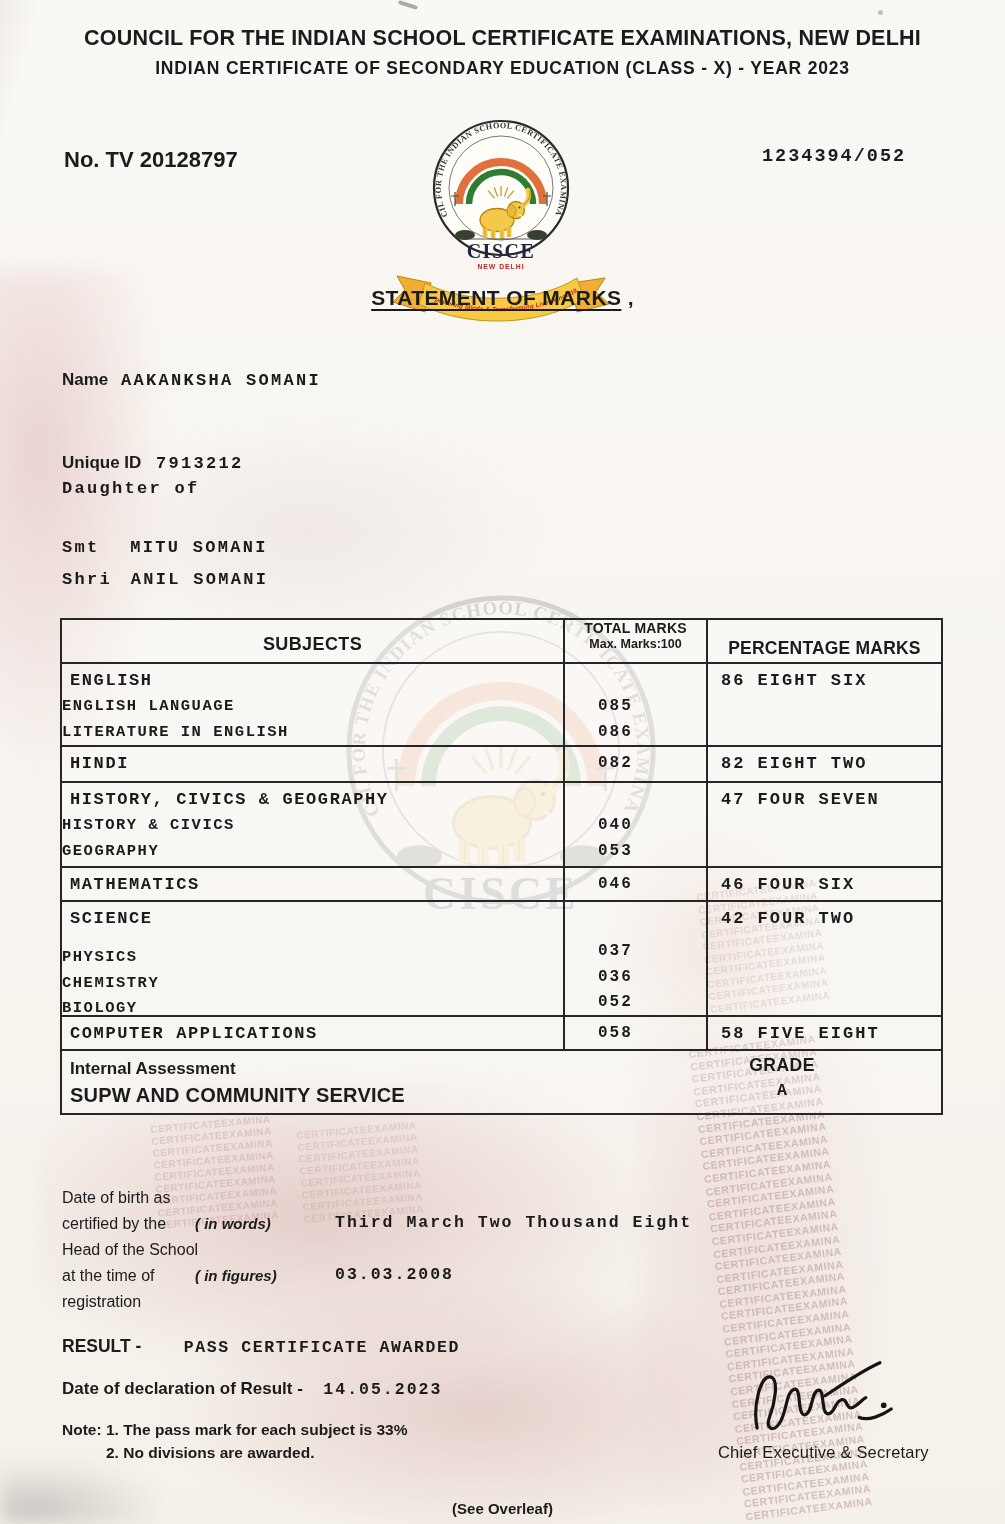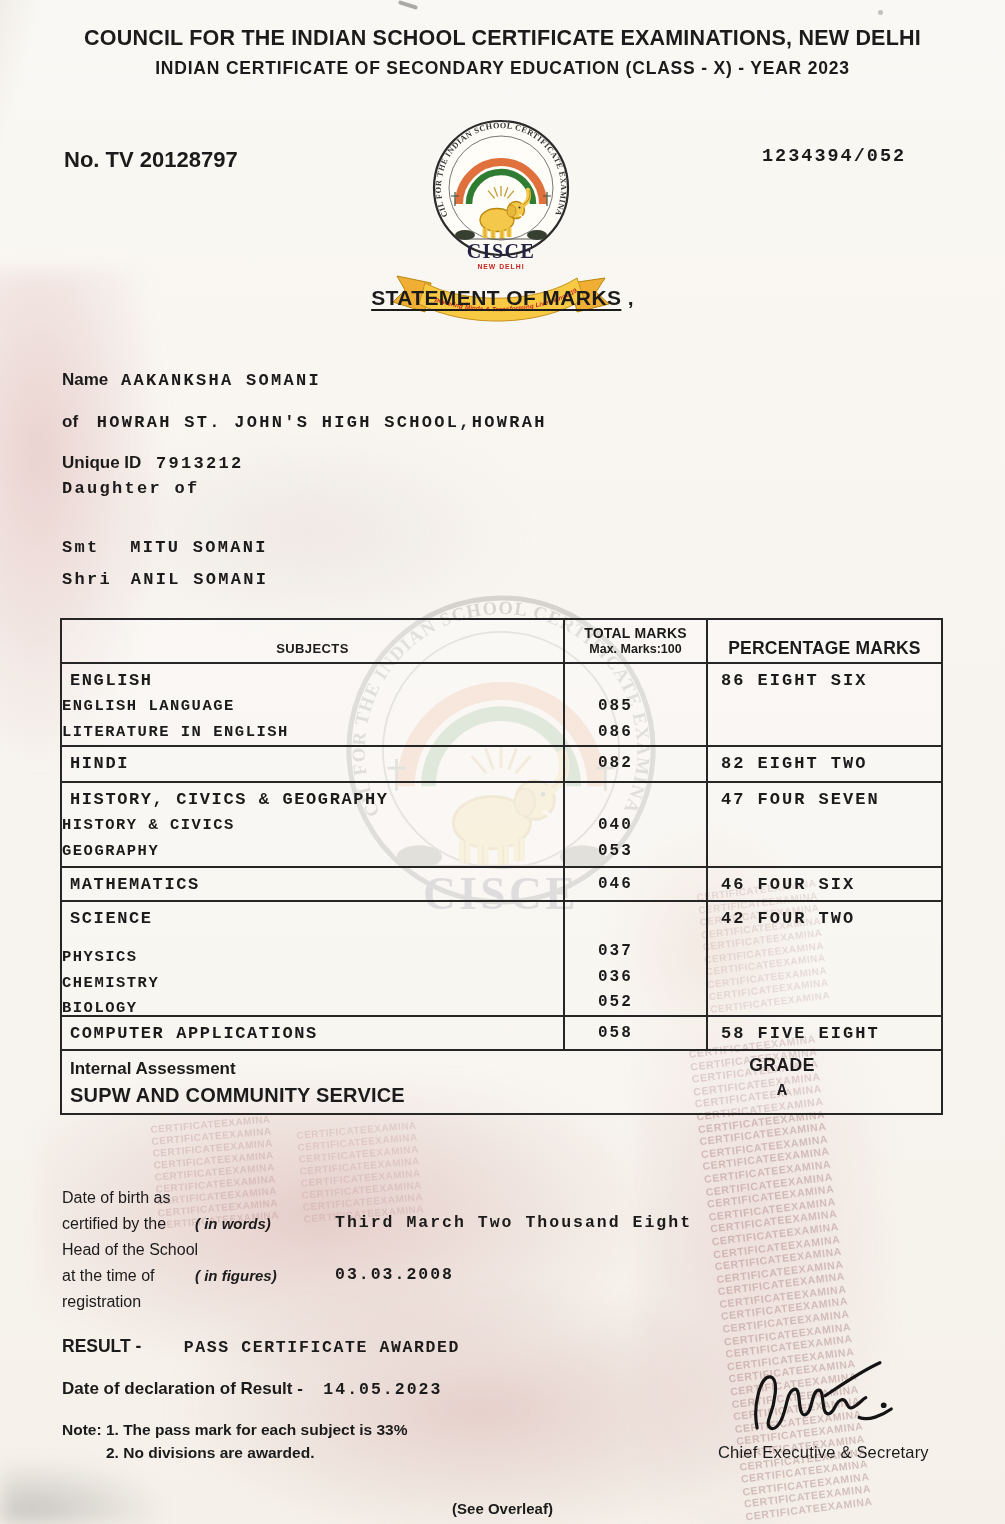--- a/index.html
+++ b/index.html
@@ -66,22 +66,22 @@
   
   .marks-table{left:60px; top:618px; width:883px; height:497px; border:2px solid #262626;
                box-sizing:border-box; background:rgba(255,255,255,0.25);}
   .t-row{display:flex; box-sizing:border-box; border-bottom:2px solid #262626; position:relative;}
   .t-row:last-child{border-bottom:none;}
   .cell{box-sizing:border-box; position:relative;}
   .c-sub{width:503px; border-right:2px solid #262626;}
   .c-marks{width:143px; border-right:2px solid #262626;}
   .c-pct{flex:1;}
   .t-header{height:44px; text-align:center;}
-  .t-header .c-sub{font-size:13px; font-weight:700; padding-top:21px; letter-spacing:0.4px;}
-  .th-main{font-size:14px; font-weight:700; padding-top:5px; letter-spacing:0.2px;}
+  .t-header .c-sub{font-size:18px; font-weight:700; padding-top:14px; letter-spacing:0.4px;}
+  .th-main{font-size:14px; font-weight:700; letter-spacing:0.2px;}
   .th-sub{font-size:12.5px; font-weight:700; margin-top:1px;}
   .t-header .c-pct{font-size:17.5px; font-weight:700; padding-top:18px; letter-spacing:0.2px;}
   .subj{font-size:17px; letter-spacing:1.6px; padding:4px 0 0 8px; line-height:26px;}
   .subsub{font-size:15.5px; letter-spacing:1.5px; line-height:25.5px;}
   .subs-gap{margin-top:13px;}
   .mark{font-size:16px; letter-spacing:2px; padding-left:33px; line-height:25.5px;}
   .mark-col{padding-top:4px;}
   .mark-gap{height:26px;}
   .mark-gap-lg{height:33px;}
   .pct{font-size:17px; letter-spacing:2px; padding:4px 0 0 13px; line-height:26px;}
@@ -257,24 +257,20 @@
 
   <div class="abs center b title-wrap">
     <span class="title-underline">STATEMENT OF MARKS</span>
     <span>,</span>
   </div>
 
   <div class="line" style="top:370px">
     <span class="lab sans">Name</span>
     <span class="mono val" style="margin-left:8px">AAKANKSHA SOMANI</span>
   </div>
-  <div class="line" style="top:412px">
-    <span class="lab sans">of</span>
-    <span class="mono val" style="margin-left:14px">HOWRAH ST. JOHN'S HIGH SCHOOL,HOWRAH</span>
-  </div>
   <div class="line" style="top:453px">
     <span class="lab sans">Unique ID</span>
     <span class="mono val" style="margin-left:10px">7913212</span>
   </div>
   <div class="line" style="top:478px">
     <span class="mono val">Daughter of</span>
   </div>
   <div class="line" style="top:537px">
     <span class="mono val">Smt</span>
     <span class="mono val" style="margin-left:26px">MITU SOMANI</span>

